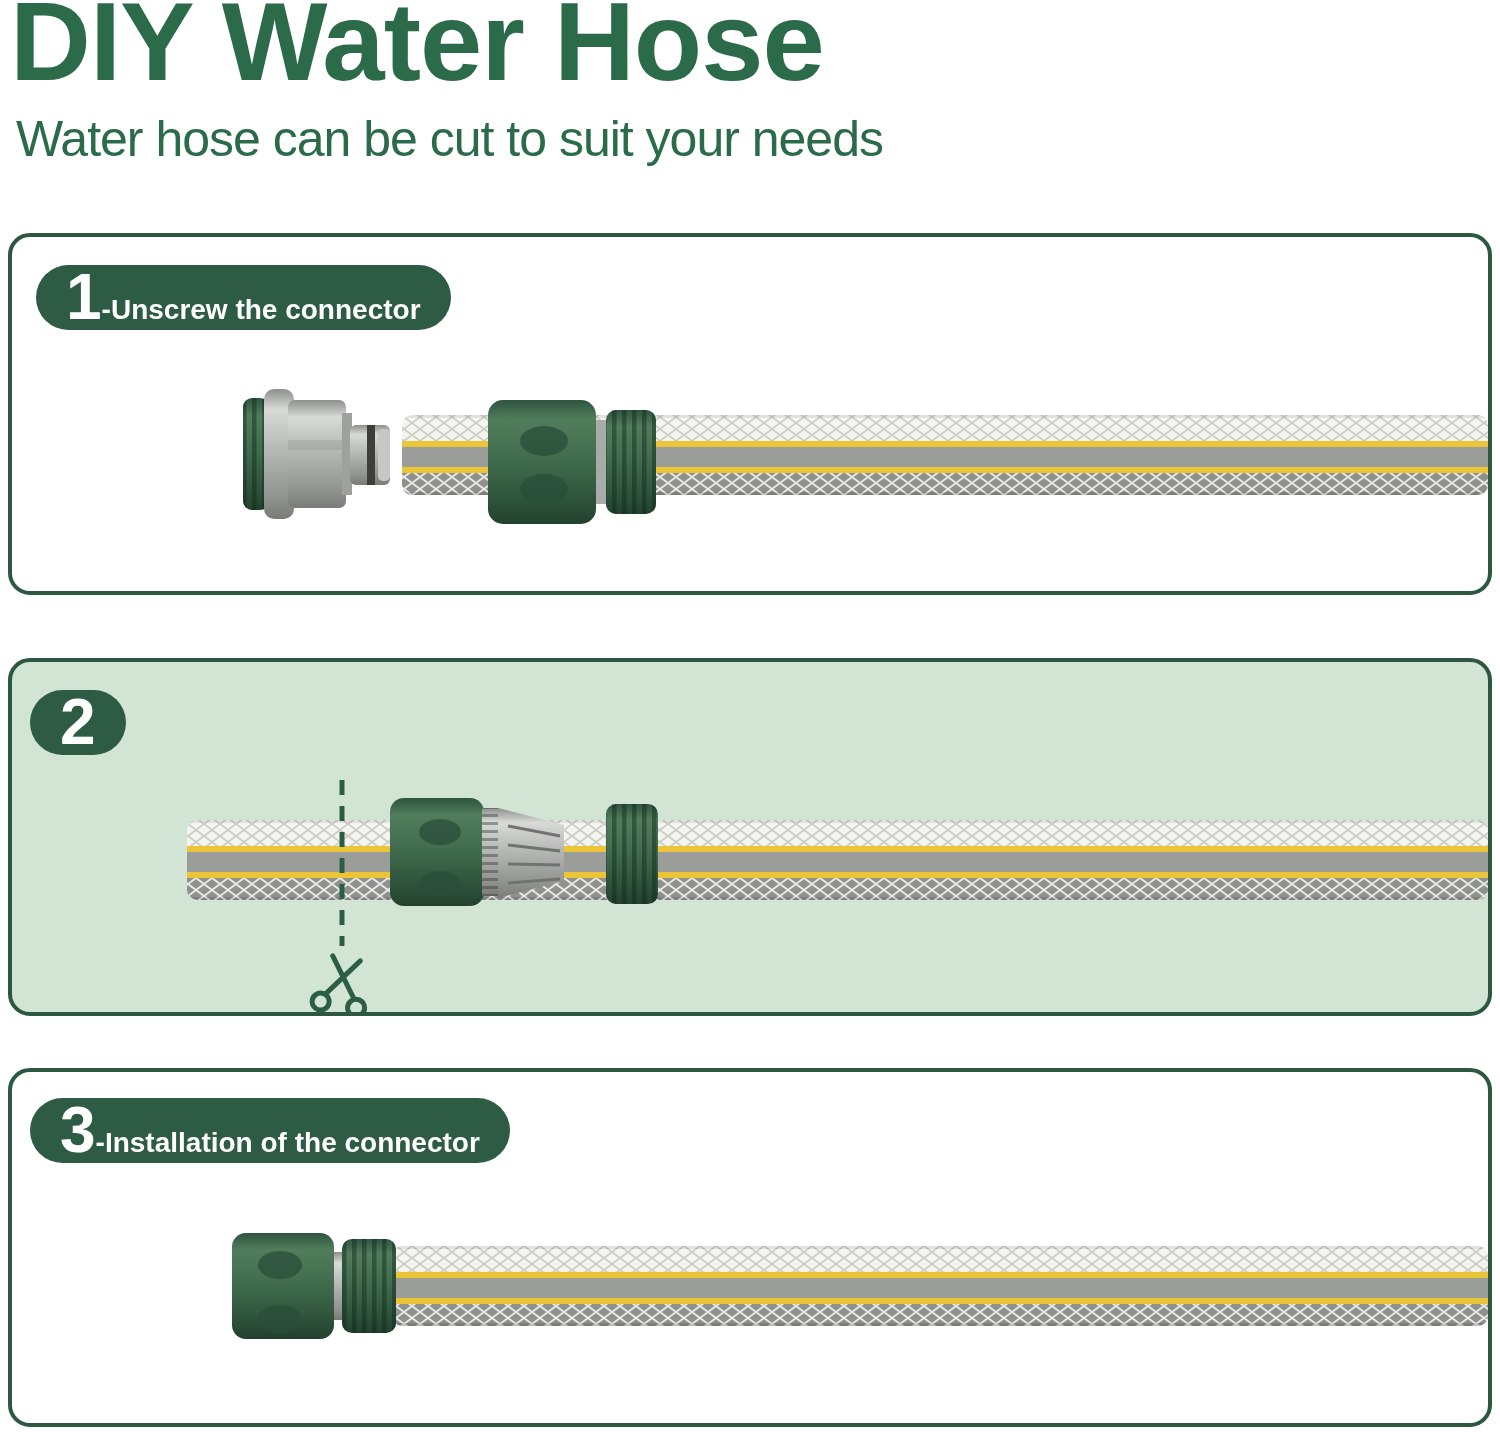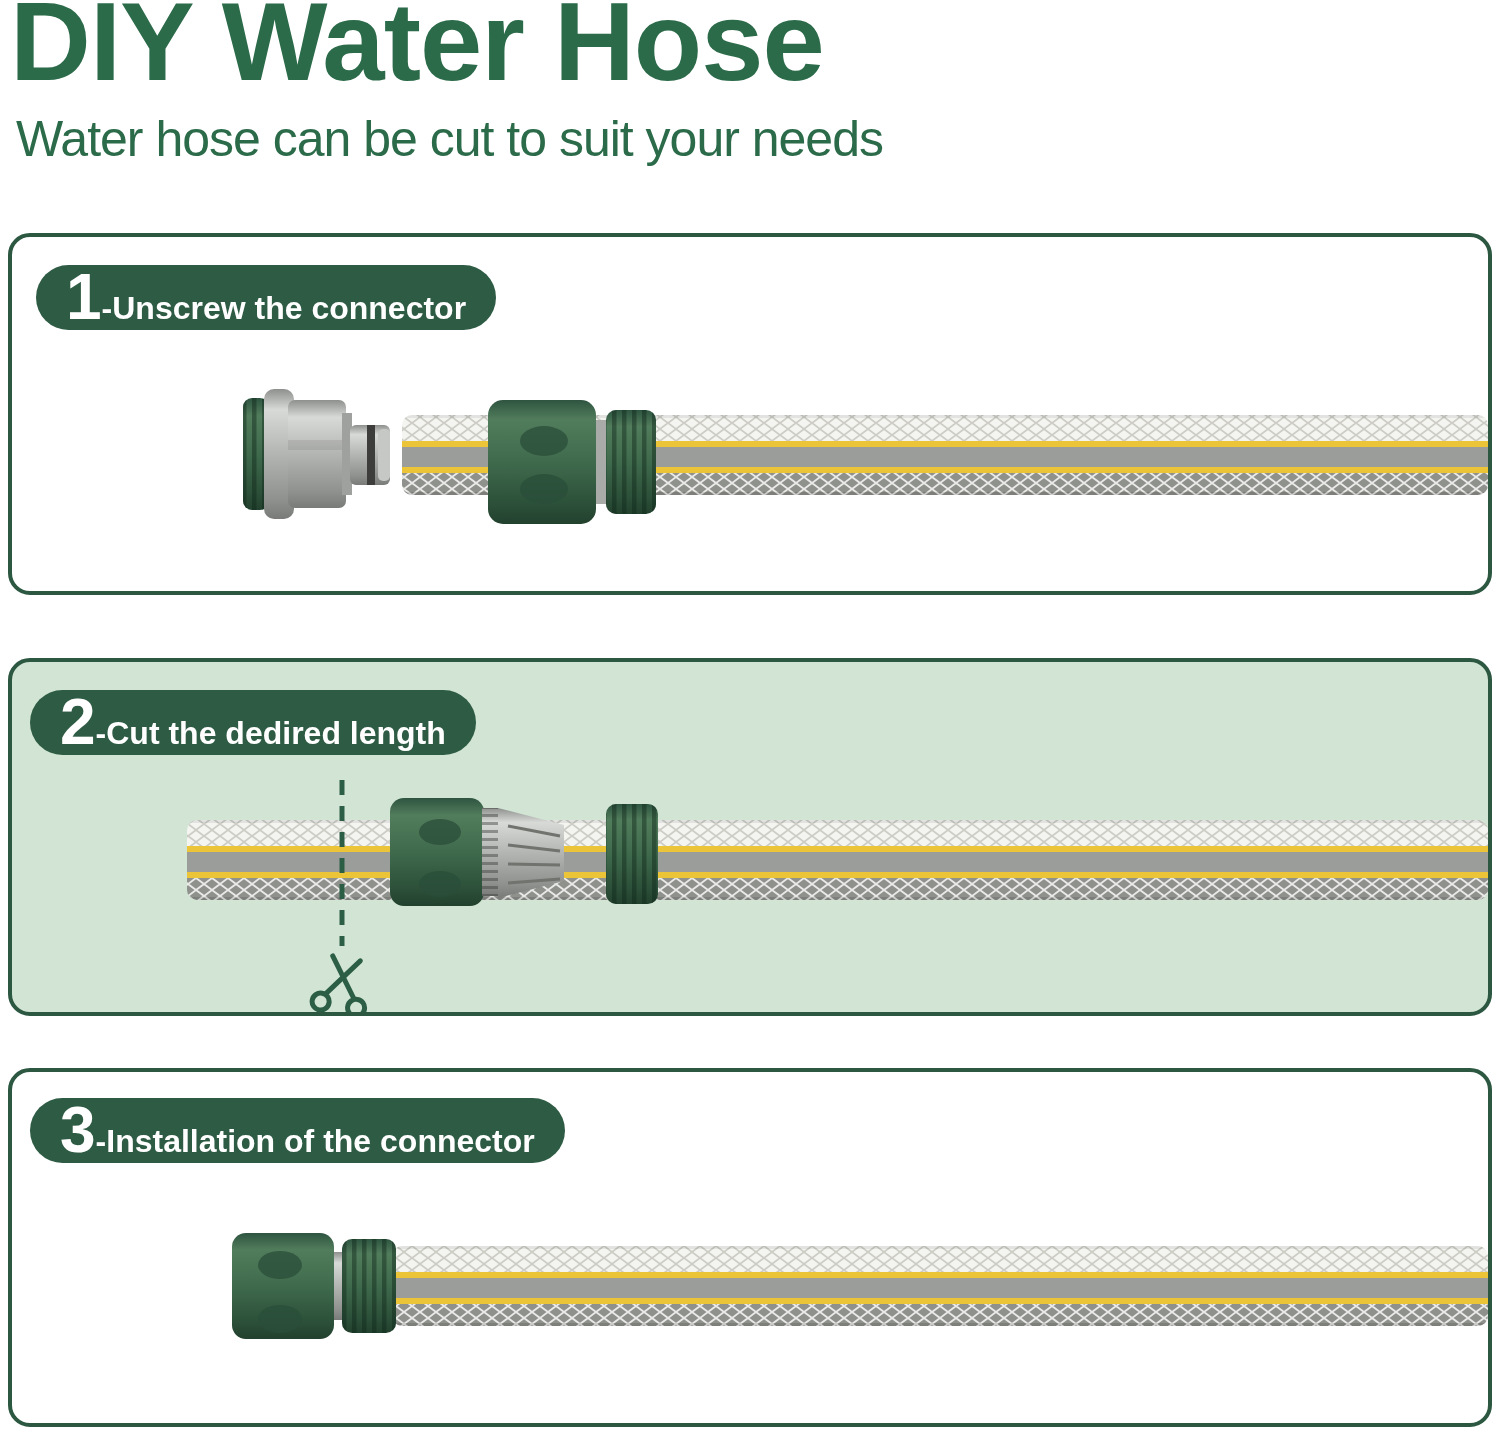--- a/index.html
+++ b/index.html
@@ -23,21 +23,21 @@
   .p1{top:233px;height:362px;}
   .p2{top:658px;height:358px;background:var(--panel2-bg,#d2e5d4);}
   .p3{top:1068px;height:359px;}
   .art{position:absolute;left:0;top:0;width:1476px;height:100%;display:block;}
   .badge{
     position:absolute;display:flex;align-items:baseline;height:65px;
     background:var(--badge-green,#2e5b44);color:#fff;border-radius:34px;
     padding:0 30px;white-space:nowrap;z-index:2;
   }
   .badge .num{font-weight:bold;font-size:64px;line-height:65px;}
-  .badge .lbl{font-weight:bold;font-size:32px;}
+  .badge .lbl{font-weight:bold;font-size:28px;}
   .b1{left:24px;top:28px;}
   .b2{left:18px;top:28px;}
   .b3{left:18px;top:26px;}
 </style>
 </head>
 <body>
 
 <svg width="0" height="0" style="position:absolute" aria-hidden="true">
   <defs>
     <linearGradient id="gGreen" x1="0" y1="0" x2="0" y2="1">
@@ -159,21 +159,20 @@
       <line x1="330" y1="118" x2="330" y2="284" stroke="#2c5e46" stroke-width="5" stroke-dasharray="15 11"></line>
       <g transform="rotate(10 330 322)" stroke="#2c5e46" stroke-width="5" fill="none" stroke-linecap="round">
         <line x1="316" y1="296" x2="344" y2="334"></line>
         <line x1="344" y1="296" x2="316" y2="334"></line>
         <circle cx="312" cy="343" r="8.5"></circle>
         <circle cx="348" cy="343" r="8.5"></circle>
       </g>
     </svg>
     <div class="badge b2">
       <span class="num">2</span>
-        <span class="lbl">-Cut the dedired length</span>
     </div>
   </section>
 
   <section class="panel p3">
     <svg class="art" viewBox="0 0 1476 351">
       <defs>
         <clipPath id="hclip3">
             <rect x="380" y="174" width="1096" height="80" rx="10"></rect>
           </clipPath>
       </defs>

